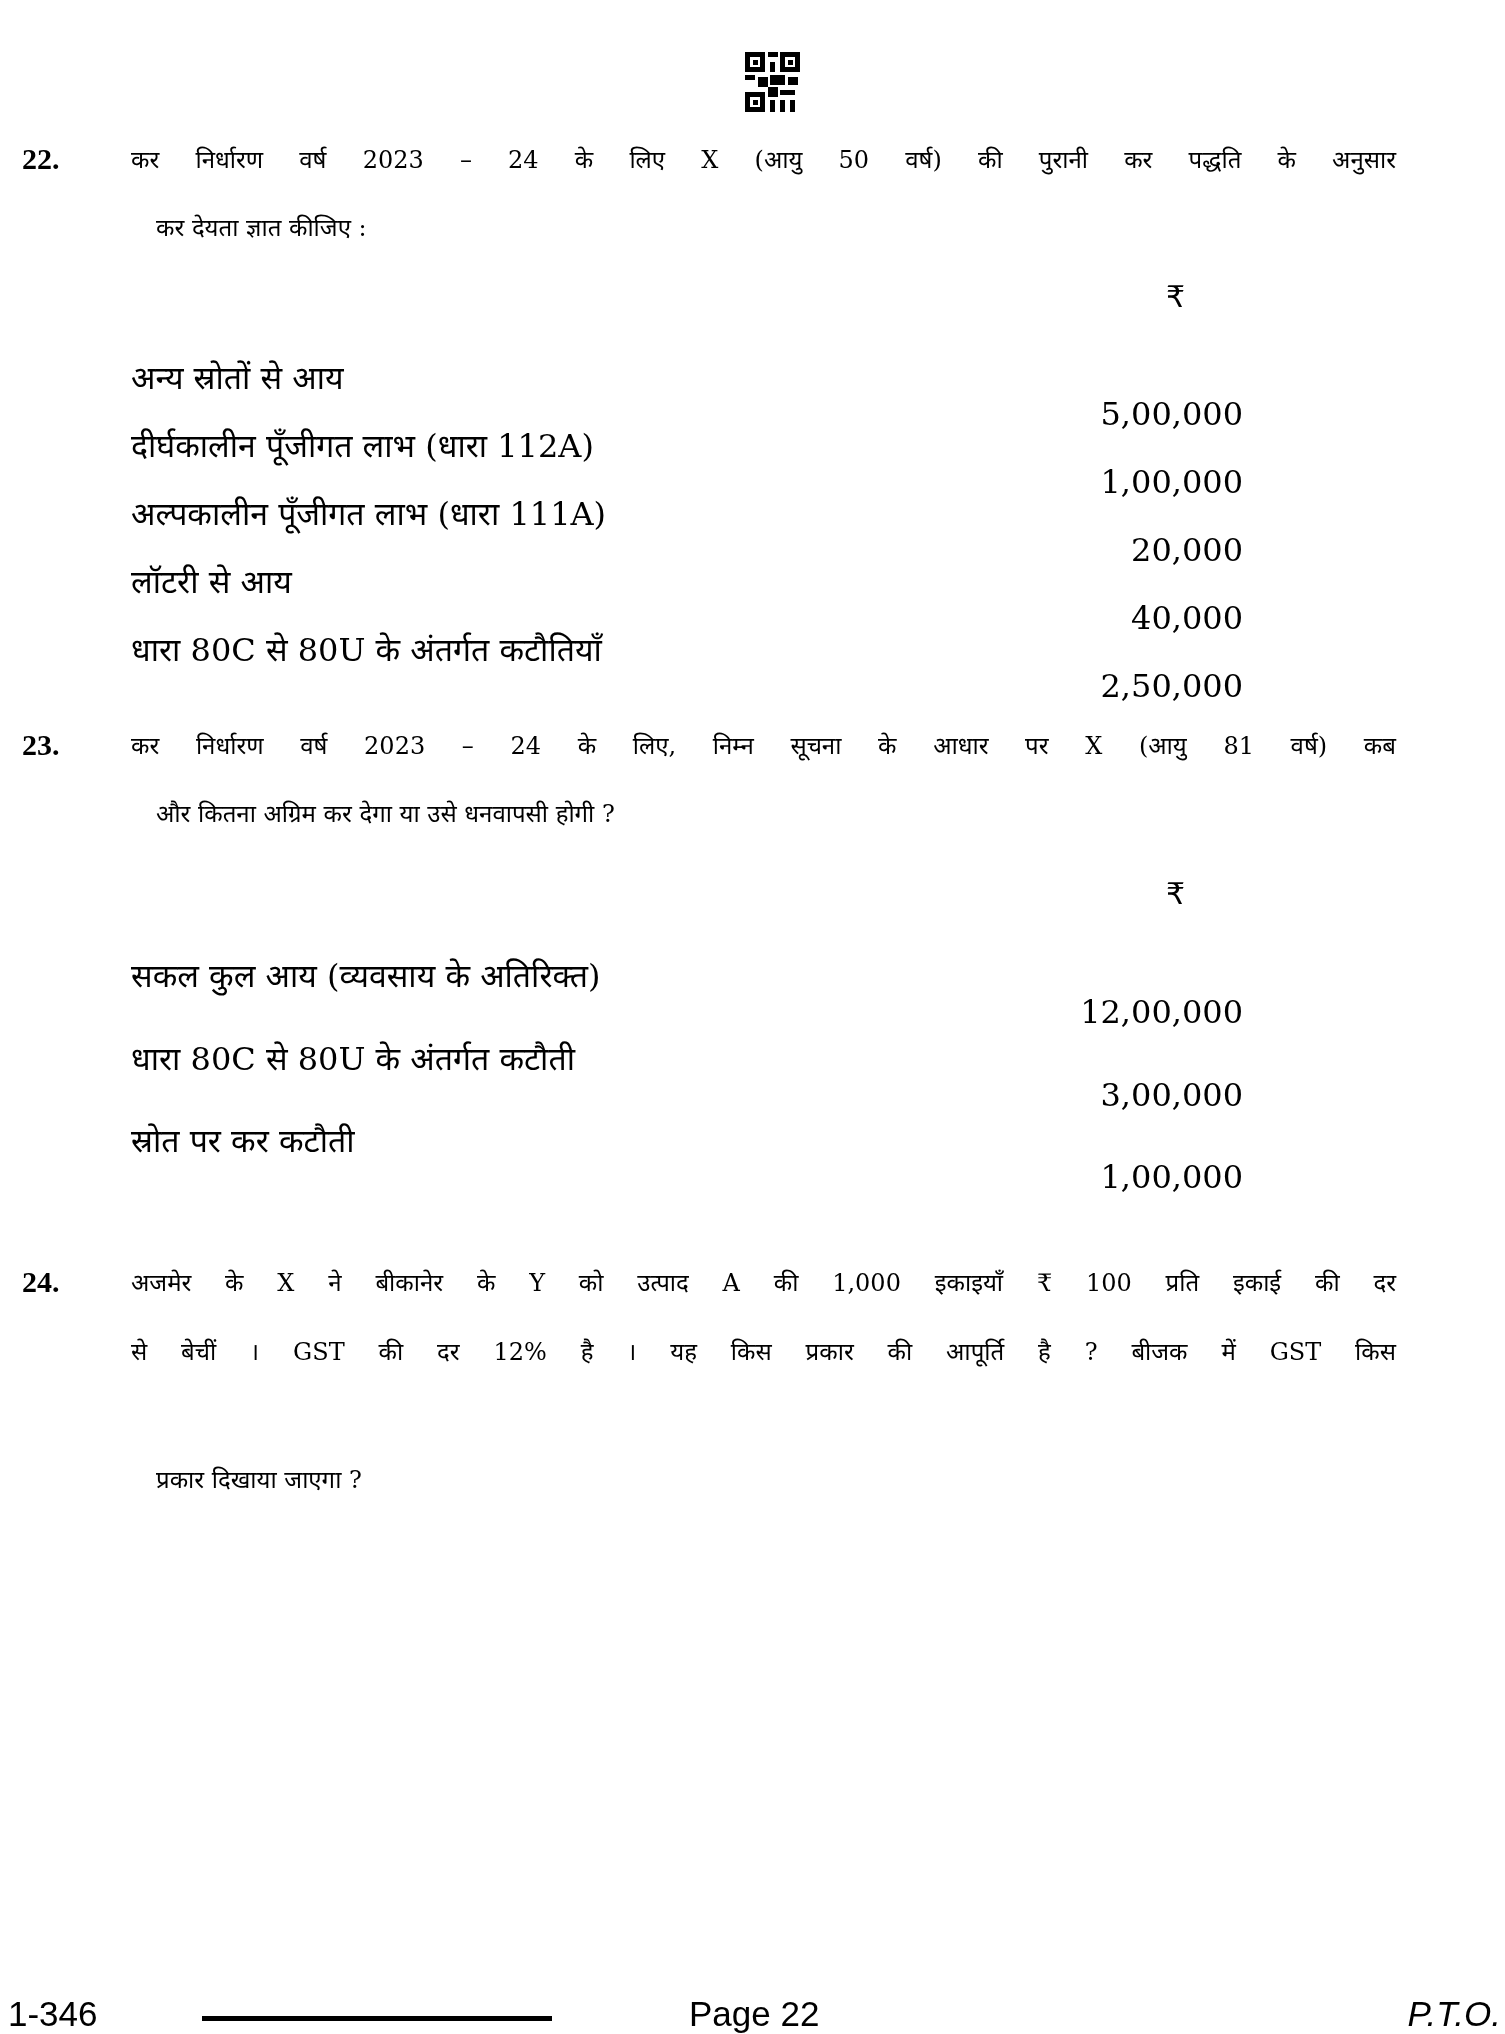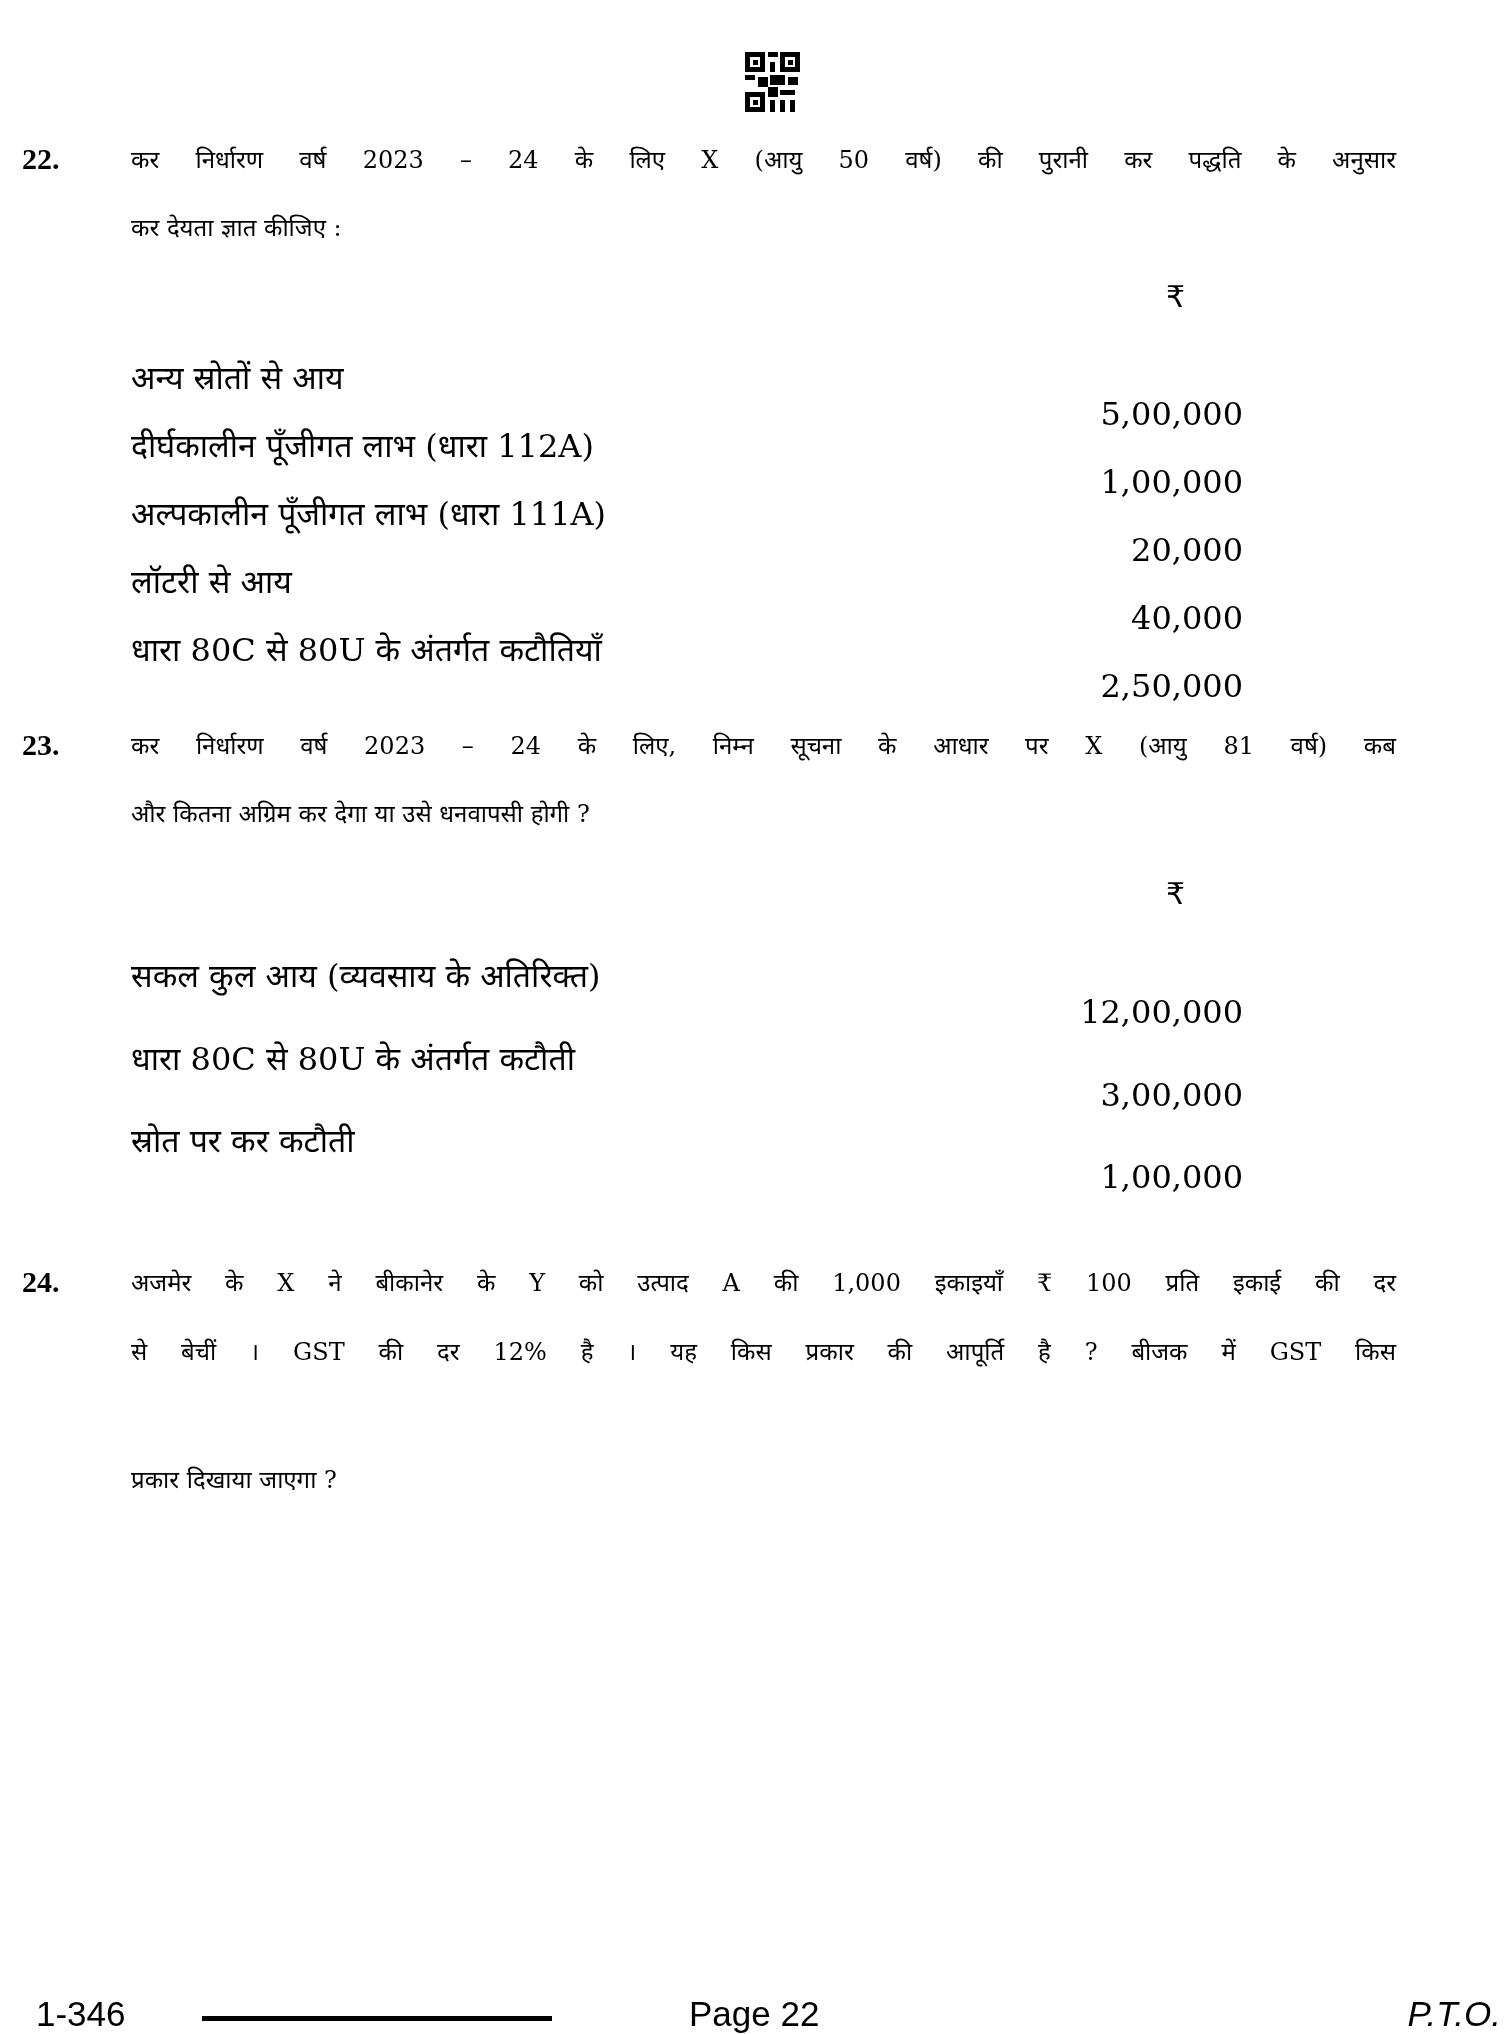--- a/index.html
+++ b/index.html
@@ -1,20 +1,20 @@
 <!DOCTYPE html>
 <html><head>
 <meta charset="utf-8">
 <style>
   html, body { margin: 0; padding: 0; background: #ffffff; }
   body { width: 1505px; height: 2034px; position: relative; overflow: hidden; color: #000; }
   .abs { position: absolute; white-space: nowrap; }
   .qnum { font-family: Liberation Serif, serif; font-weight: bold; font-size: 30px; line-height: 34px; left: 22px; }
   .line { font-family: "DejaVu Serif", serif; font-size: 24px; line-height: 36px; left: 131px; width: 1265px; text-align: justify; text-align-last: justify; white-space: normal; }
-  .line.last { text-align-last: left; }
+  .line.last { text-align-last: left; margin-left: 25px; }
   .label { font-family: "DejaVu Serif", serif; font-size: 32px; line-height: 36px; left: 131px; }
   .value { font-family: "DejaVu Serif", serif; font-size: 32px; line-height: 36px; right: 262px; text-align: right; margin-top: 36px; }
   .rupee { font-family: "DejaVu Sans", sans-serif; font-size: 30px; line-height: 34px; left: 1166px; }
   .qr { position: absolute; left: 745px; top: 52px; width: 55px; height: 60px; }
   .footer-text { font-family: "Liberation Sans", sans-serif; font-size: 35px; line-height: 38px; top: 1995px; }
   .footer-rule { position: absolute; left: 202px; top: 2016px; width: 350px; height: 5px; background: #000; }
 </style>
 </head>
 <body>
 
@@ -68,16 +68,16 @@
 <div class="abs label" style="top:1041px">धारा 80C से 80U के अंतर्गत कटौती</div>
 <div class="abs value" style="top:1041px">3,00,000</div>
 <div class="abs label" style="top:1123px">स्रोत पर कर कटौती</div>
 <div class="abs value" style="top:1123px">1,00,000</div>
 
 <div class="abs qnum" style="top:1265px">24.</div>
 <div class="abs line" style="top:1265px">अजमेर के X ने बीकानेर के Y को उत्पाद A की 1,000 इकाइयाँ ₹ 100 प्रति इकाई की दर</div>
 <div class="abs line" style="top:1334px">से बेचीं । GST की दर 12% है । यह किस प्रकार की आपूर्ति है ? बीजक में GST किस</div>
 <div class="abs line last" style="top:1462px">प्रकार दिखाया जाएगा ?</div>
 
-<div class="abs footer-text" style="left:36px">1-346</div>
+<div class="abs footer-text" style="left:8px">1-346</div>
 <div class="footer-rule"></div>
 <div class="abs footer-text" style="left:689px">Page 22</div>
 <div class="abs footer-text" style="right:4px; font-style:italic">P.T.O.</div>
 
 </body></html>

